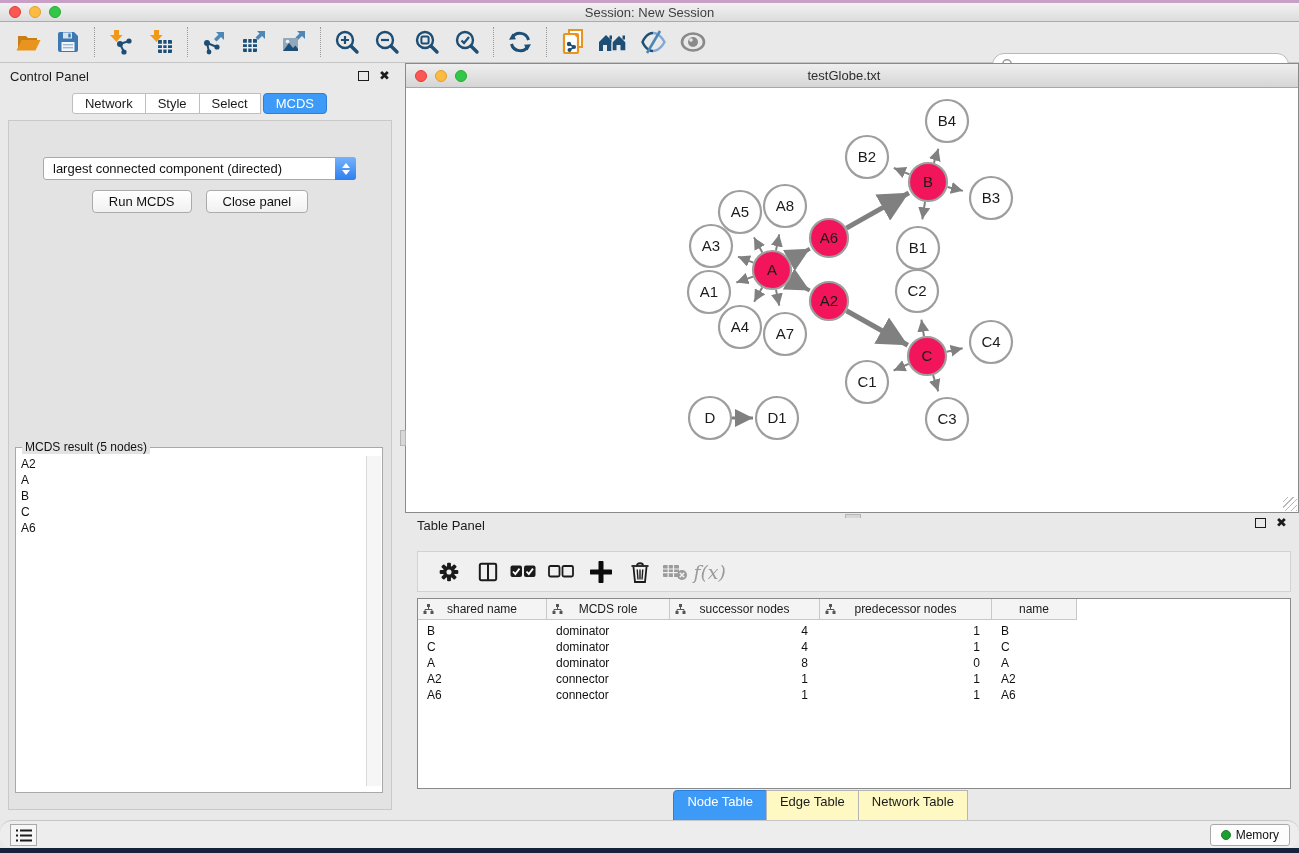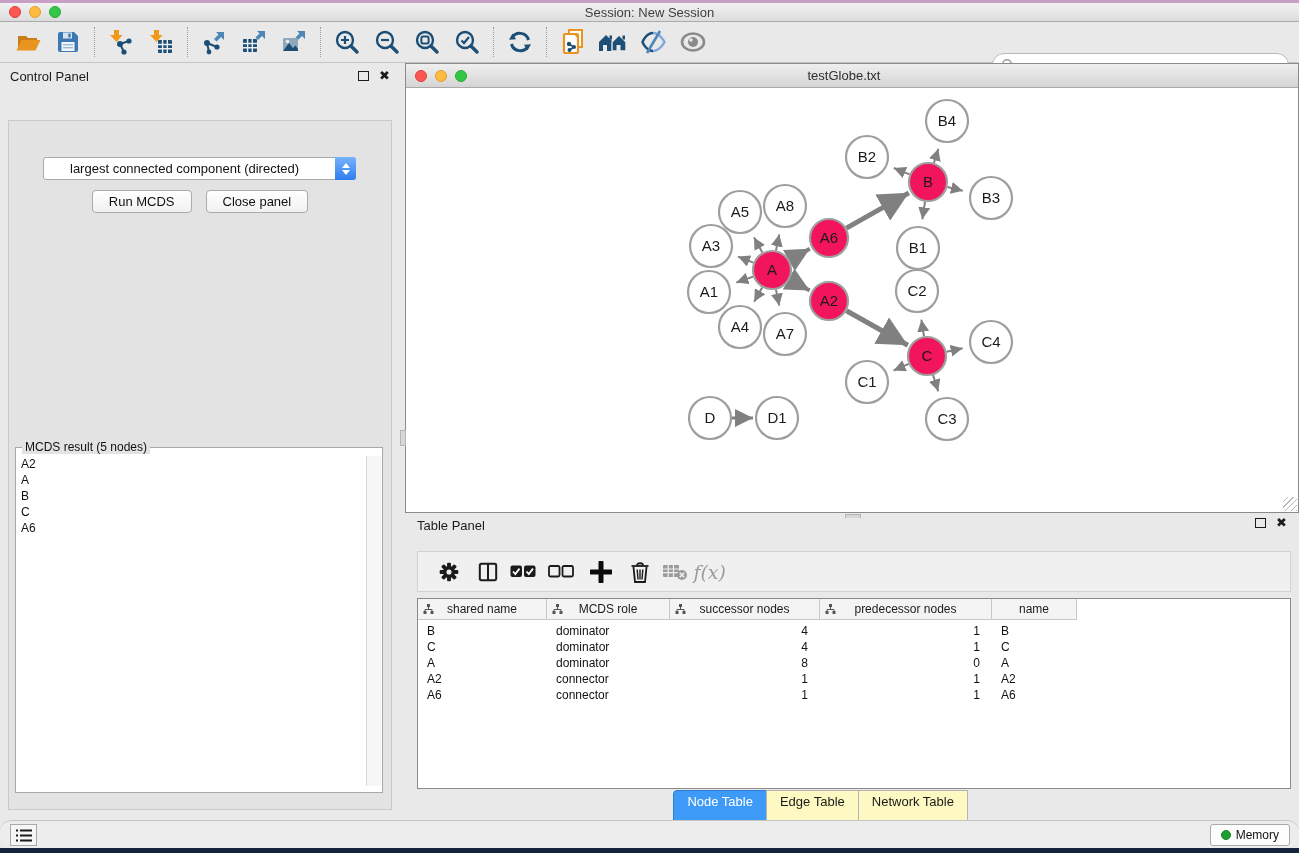--- a/index.html
+++ b/index.html
@@ -38,21 +38,21 @@
   .close-btn { font-size:13px; font-weight:bold; color:#1b1b1b; cursor:pointer; line-height:10px; }
   .cp-tabs { display:flex; justify-content:center; align-items:center; height:24px; margin-top:2px; }
   .cp-tab { background:#fff; border:1px solid #BFBFBF; font-size:13px; padding:2px 12px;
             margin-left:-1px; cursor:pointer; color:#1b1b1b; }
   .cp-tab:first-child { border-radius:3px 0 0 3px; }
   .cp-tab.active { background:#3E9AF7; border-color:#2E7ED9; color:#fff; border-radius:4px; margin-left:2px; }
   .cp-body { position:absolute; left:8px; top:57px; width:384px; height:690px;
              background:#E3E3E3; border:1px solid #C9C9C9; }
   .opt-label { text-align:center; margin-top:12px; font-size:13px; color:#111; }
   .dropdown { position:absolute; left:34px; top:36px; width:313px; height:23px; background:#fff;
-              border:1px solid #A9A9A9; border-radius:3px; display:flex; align-items:center; cursor:pointer;padding-left:17px; }
+              border:1px solid #A9A9A9; border-radius:3px; display:flex; align-items:center; cursor:pointer; }
   .dd-text { flex:1; font-size:13px; padding-left:9px; color:#111; white-space:nowrap; }
   .dd-step { width:21px; height:23px; margin:-1px -1px -1px 0; border-radius:0 3px 3px 0;
              background:linear-gradient(#76B3FB,#2E7EF0); display:flex; flex-direction:column;
              align-items:center; justify-content:center; gap:2px; }
   .tri-up { width:0; height:0; border-left:4px solid transparent; border-right:4px solid transparent; border-bottom:5px solid #fff; }
   .tri-dn { width:0; height:0; border-left:4px solid transparent; border-right:4px solid transparent; border-top:5px solid #fff; }
   .cp-buttons { position:absolute; left:0; top:69px; width:100%; display:flex; justify-content:center; gap:14px; }
   .btn { background:linear-gradient(#FFFFFF,#F1F1F1); border:1px solid #ABABAB; border-radius:4px;
          font-size:13px; padding:3px 16px; color:#111; cursor:pointer; }
   .result-fieldset { position:absolute; left:6px; top:326px; width:368px; height:346px;
@@ -272,20 +272,26 @@
     </svg>
     <input type="text" placeholder="" style="">
   </div>
 </div>
 
 <div class="abs control-panel">
   <div class="cp-header">
     <span class="cp-title">Control Panel</span>
     <span class="float-btn"></span>
     <span class="close-btn">✖</span>
+  </div>
+  <div class="cp-tabs">
+    <span class="cp-tab">Network</span>
+    <span class="cp-tab">Style</span>
+    <span class="cp-tab">Select</span>
+    <span class="cp-tab active">MCDS</span>
   </div>
   <div class="cp-body">
     <div class="dropdown">
       <span class="dd-text">largest connected component (directed)</span>
       <span class="dd-step">
         <span class="tri-up"></span>
           <span class="tri-dn"></span>
       </span>
     </div>
     <div class="cp-buttons">

